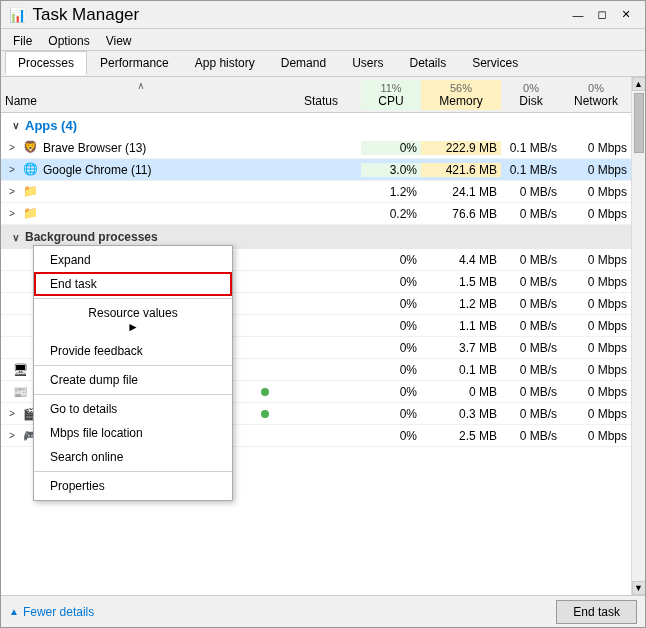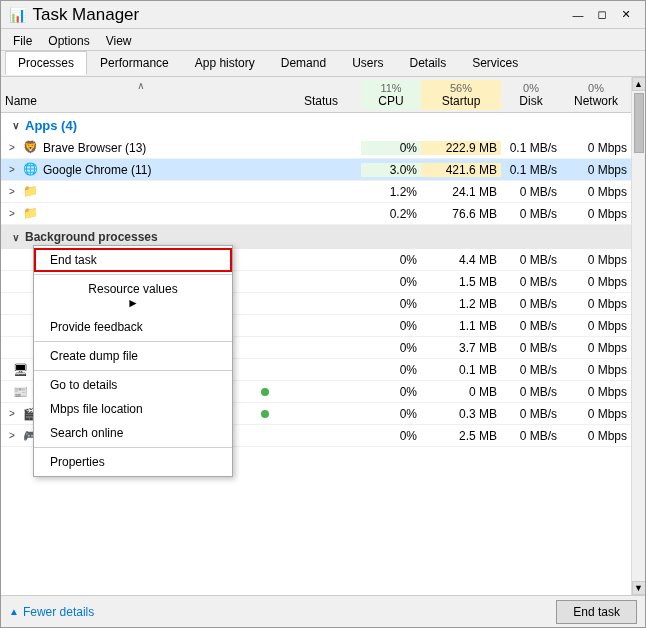--- a/index.html
+++ b/index.html
@@ -324,21 +324,21 @@
         </div>
         <div class="th">
           <span>Status</span>
         </div>
         <div class="th" style="background:#e8f8e8;">
           <div style="font-size:11px;color:#666;">11%</div>
           <span>CPU</span>
         </div>
         <div class="th" style="background:#fff0c0;">
           <div style="font-size:11px;color:#666;">56%</div>
-          <span>Startup</span>
+          <span>Memory</span>
         </div>
         <div class="th">
           <div style="font-size:11px;color:#666;">0%</div>
           <span>Disk</span>
         </div>
         <div class="th">
           <div style="font-size:11px;color:#666;">0%</div>
           <span>Network</span>
         </div>
       </div>
@@ -529,20 +529,21 @@
     </div>
 
     <div class="scrollbar-right">
       <div class="scroll-arrow">▲</div>
       <div class="scroll-thumb"></div>
       <div style="flex:1;background:#f0f0f0;"></div>
       <div class="scroll-arrow">▼</div>
     </div>
 
     <div class="context-menu">
+      <div class="ctx-item">Expand</div>
       <div class="ctx-item highlighted">End task</div>
       <div class="ctx-separator"></div>
       <div class="ctx-item ctx-item-arrow">
         <span>Resource values</span>
         <span>►</span>
       </div>
       <div class="ctx-item">Provide feedback</div>
       <div class="ctx-separator"></div>
       <div class="ctx-item">Create dump file</div>
       <div class="ctx-separator"></div>

